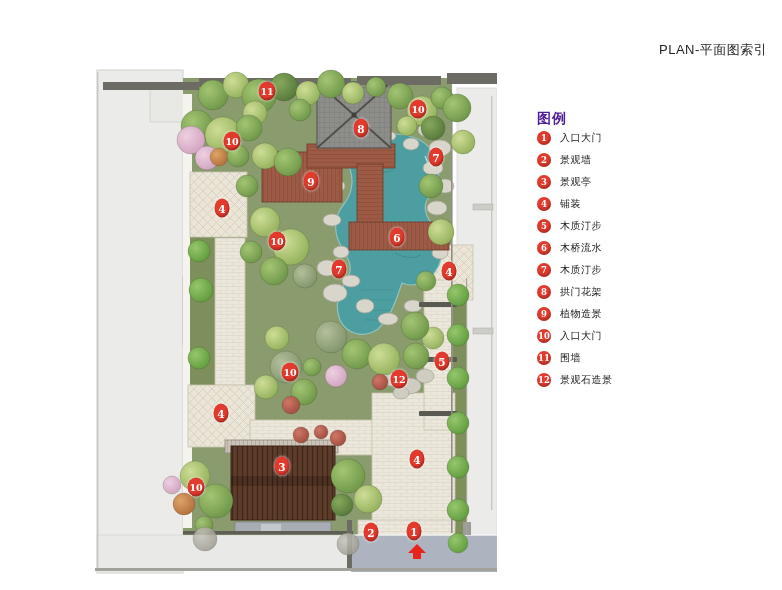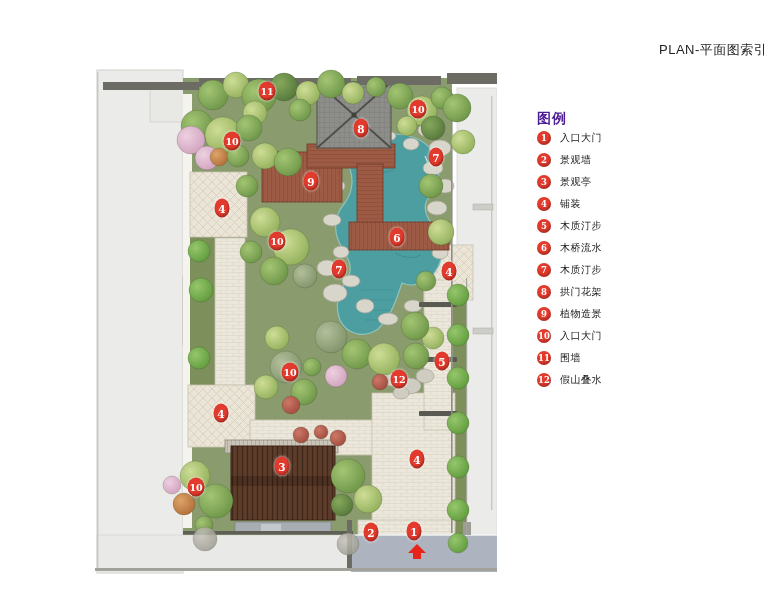--- a/index.html
+++ b/index.html
@@ -70,21 +70,21 @@
         <div class="legend-row">
           <span class="legend-dot" style="background: rgb(226, 58, 44);">10</span>
           <span class="legend-label">入口大门</span>
         </div>
         <div class="legend-row">
           <span class="legend-dot" style="background: rgb(226, 58, 44);">11</span>
           <span class="legend-label">围墙</span>
         </div>
         <div class="legend-row">
           <span class="legend-dot" style="background: rgb(226, 58, 44);">12</span>
-          <span class="legend-label">假山叠水</span>
+          <span class="legend-label">景观石造景</span>
         </div>
       </div>
   </div>
 
   <div class="plan">
     <svg width="402" height="540" viewBox="0 0 402 540">
       <defs>
         <radialGradient id="gLight" cx="35%" cy="35%" r="75%">
             <stop offset="0%" stop-color="#cedd96"></stop>
             <stop offset="100%" stop-color="#8fae58"></stop>

